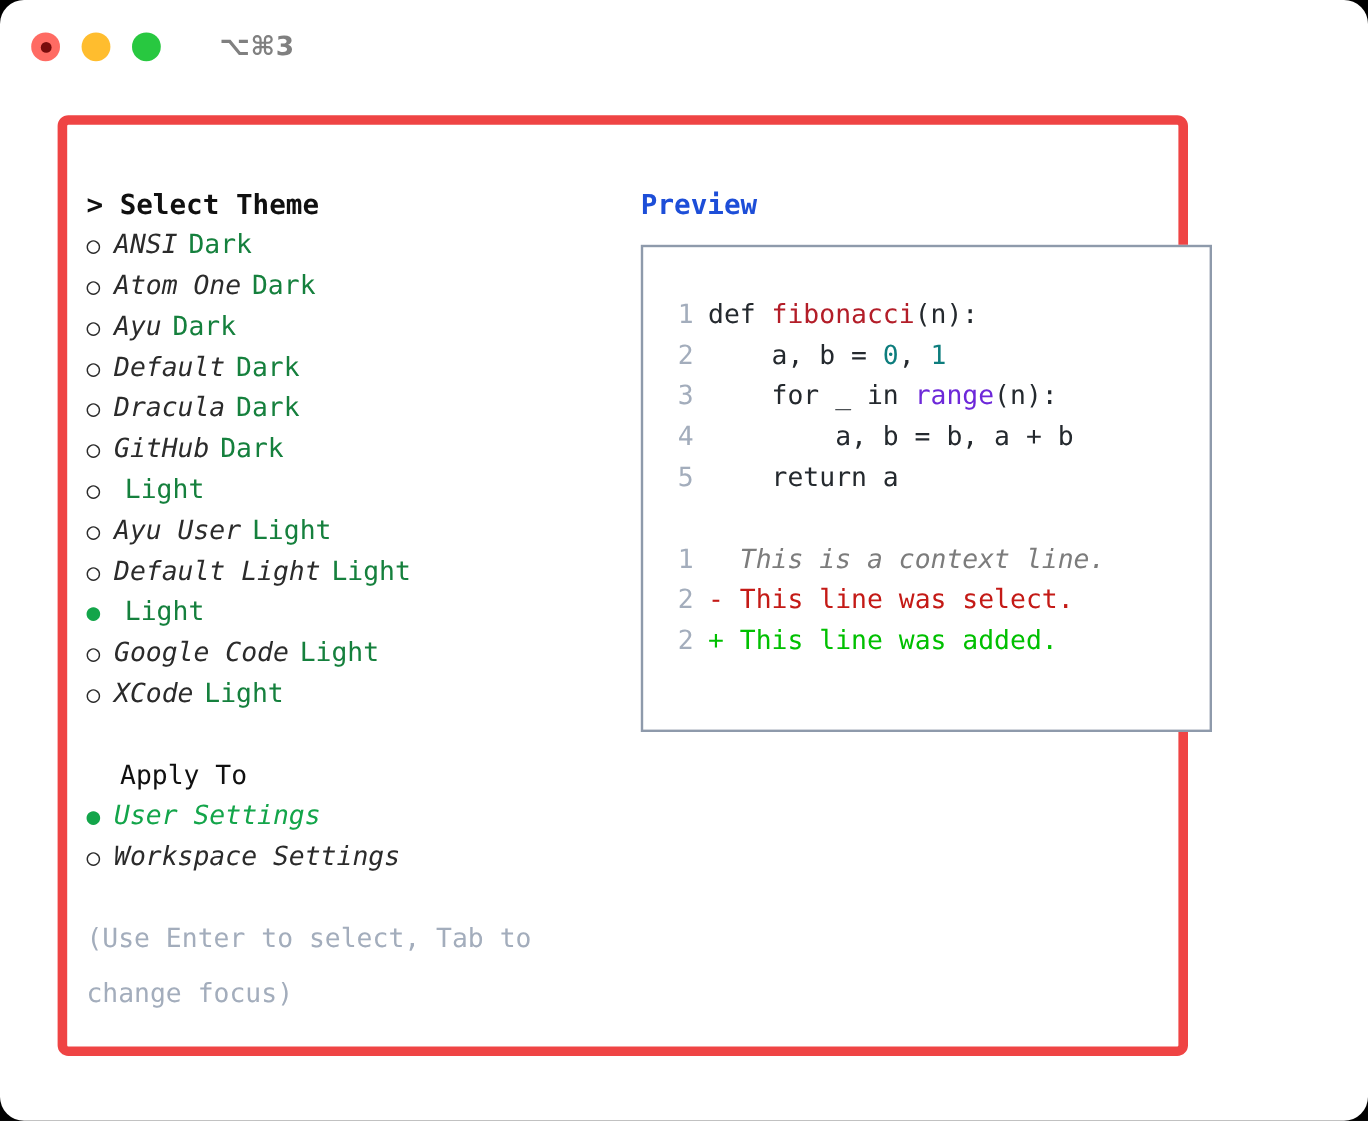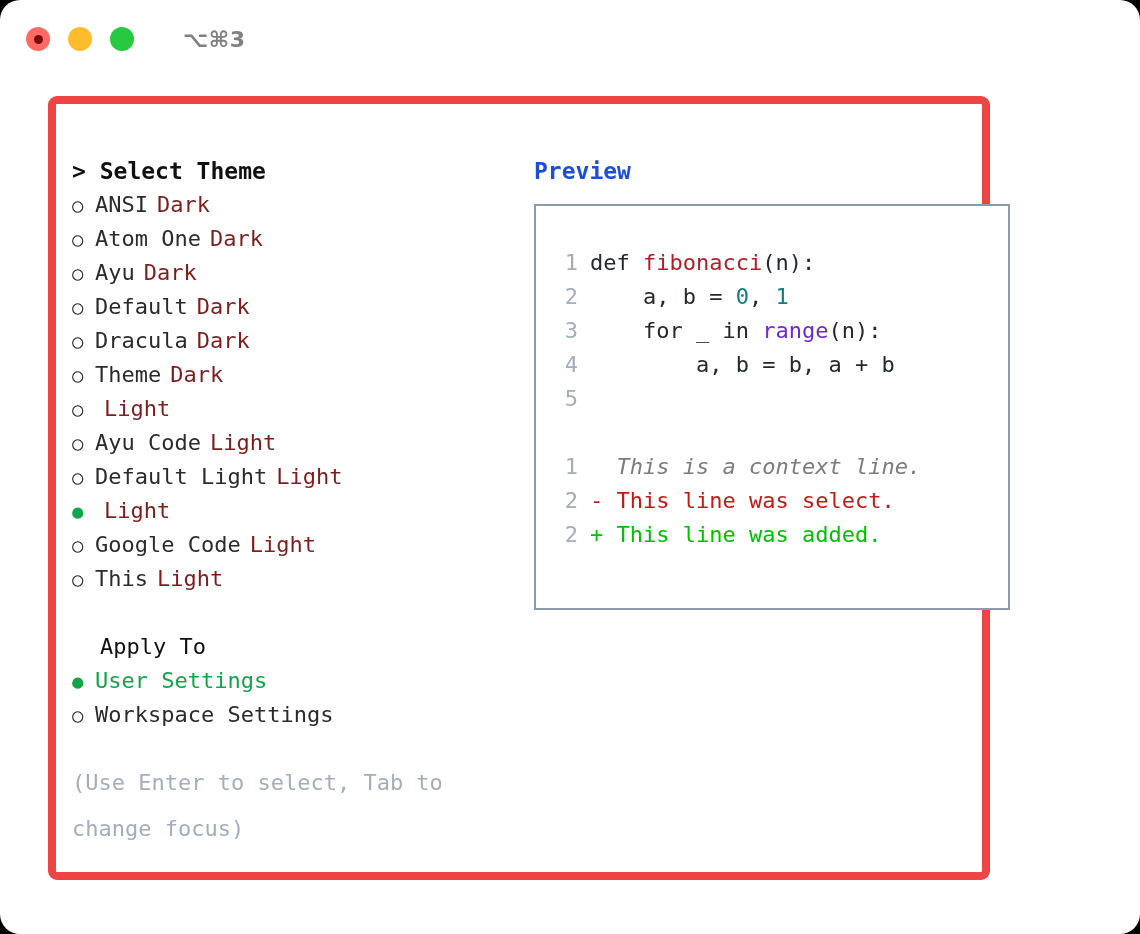--- a/index.html
+++ b/index.html
@@ -113,24 +113,24 @@
     display: inline-block;
     width: 23px;
     flex: 0 0 23px;
     font-size: 19px;
     color: #2b2b2b;
   }
   .bullet.sel {
     color: #13a54a;
     font-size: 19px;
   }
-  .opt-label { color: #2b2b2b; }
+  .opt-label { color: #2b2b2b; font-style: italic; }
   .opt-row.selected .opt-label { color: #13a54a; }
   .opt-tag {
-    color: #7f1d1d;
+    color: #15803d;
     margin-left: 9px;
   }
   .apply-head {
     font-size: 22px;
     color: #101010;
     line-height: 34px;
     margin-left: 28px;
     white-space: pre;
   }
   .spacer-row { height: 34px; }
@@ -213,27 +213,27 @@
       <div class="left-col">
 
         <div class="section-title">&gt; Select Theme</div>
 
         <div id="theme-list">
             <div class="opt-row"><span class="bullet">○</span><span class="opt-label">ANSI</span><span class="opt-tag">Dark</span></div>
             <div class="opt-row"><span class="bullet">○</span><span class="opt-label">Atom One</span><span class="opt-tag">Dark</span></div>
             <div class="opt-row"><span class="bullet">○</span><span class="opt-label">Ayu</span><span class="opt-tag">Dark</span></div>
             <div class="opt-row"><span class="bullet">○</span><span class="opt-label">Default</span><span class="opt-tag">Dark</span></div>
             <div class="opt-row"><span class="bullet">○</span><span class="opt-label">Dracula</span><span class="opt-tag">Dark</span></div>
-            <div class="opt-row"><span class="bullet">○</span><span class="opt-label">Theme</span><span class="opt-tag">Dark</span></div>
+            <div class="opt-row"><span class="bullet">○</span><span class="opt-label">GitHub</span><span class="opt-tag">Dark</span></div>
             <div class="opt-row"><span class="bullet">○</span><span class="opt-tag">Light</span></div>
-            <div class="opt-row"><span class="bullet">○</span><span class="opt-label">Ayu Code</span><span class="opt-tag">Light</span></div>
+            <div class="opt-row"><span class="bullet">○</span><span class="opt-label">Ayu User</span><span class="opt-tag">Light</span></div>
             <div class="opt-row"><span class="bullet">○</span><span class="opt-label">Default Light</span><span class="opt-tag">Light</span></div>
             <div class="opt-row selected"><span class="bullet sel">●</span><span class="opt-tag">Light</span></div>
             <div class="opt-row"><span class="bullet">○</span><span class="opt-label">Google Code</span><span class="opt-tag">Light</span></div>
-            <div class="opt-row"><span class="bullet">○</span><span class="opt-label">This</span><span class="opt-tag">Light</span></div>
+            <div class="opt-row"><span class="bullet">○</span><span class="opt-label">XCode</span><span class="opt-tag">Light</span></div>
           </div>
 
         <div class="spacer-row"></div>
 
         <div class="apply-head">Apply To</div>
 
         <div id="apply-list">
             <div class="opt-row selected"><span class="bullet sel">●</span><span class="opt-label">User Settings</span></div>
             <div class="opt-row"><span class="bullet">○</span><span class="opt-label">Workspace Settings</span></div>
           </div>
@@ -243,21 +243,21 @@
 
       <div class="right-col">
         <div class="preview-title">Preview</div>
 
         <div class="preview-box">
           <div id="code-sample">
               <div class="code-line"><span class="lnum">1</span><span><span class="tok-kw">def </span><span class="tok-fn">fibonacci</span><span class="code-text">(n):</span></span></div>
               <div class="code-line"><span class="lnum">2</span><span><span class="code-text">    a, b = </span><span class="tok-num">0</span><span class="code-text">, </span><span class="tok-num">1</span></span></div>
               <div class="code-line"><span class="lnum">3</span><span><span class="code-text">    for _ in </span><span class="tok-call">range</span><span class="code-text">(n):</span></span></div>
               <div class="code-line"><span class="lnum">4</span><span><span class="code-text">        a, b = b, a + b</span></span></div>
-              <div class="code-line"><span class="lnum">5</span></div>
+              <div class="code-line"><span class="lnum">5</span><span><span class="code-text">    return a</span></span></div>
             </div>
           <div class="blank-line"></div>
           <div id="diff-sample">
               <div class="code-line"><span class="lnum">1</span><span class="diff-ctx">  </span><span class="diff-ctx">This is a context line.</span></div>
               <div class="code-line"><span class="lnum">2</span><span class="diff-del">- </span><span class="diff-del">This line was select.</span></div>
               <div class="code-line"><span class="lnum">2</span><span class="diff-add">+ </span><span class="diff-add">This line was added.</span></div>
             </div>
         </div>
       </div>
 

